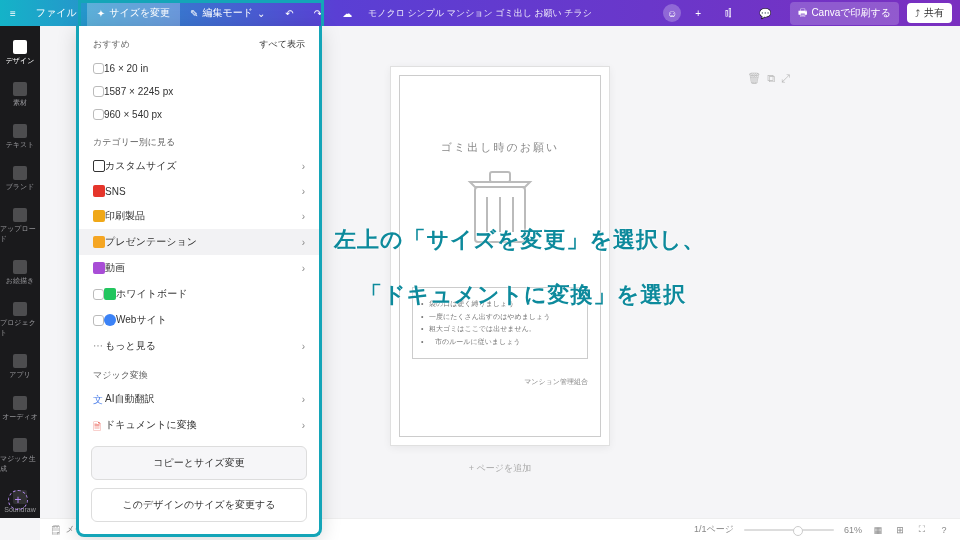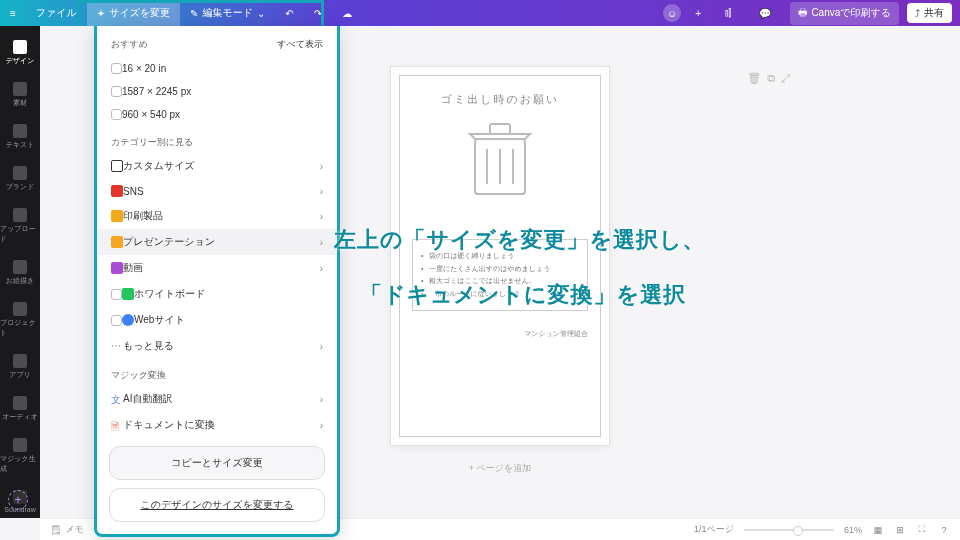--- a/index.html
+++ b/index.html
@@ -14,40 +14,40 @@
 .tb-round { width: 18px; height: 18px; border-radius: 50%; background: rgba(255,255,255,0.25); display: flex; align-items: center; justify-content: center; font-size: 10px; }
 .tb-pill { background: rgba(255,255,255,0.2); border-radius: 4px; padding: 3px 8px; display: flex; align-items: center; gap: 4px; }
 .tb-share { background: #fff; color: #333; border-radius: 4px; padding: 3px 8px; display: flex; align-items: center; gap: 4px; font-weight: 500; }
 
 .sidebar { position: absolute; top: 26px; left: 0; bottom: 22px; width: 40px; background: #1a1a1c; display: flex; flex-direction: column; align-items: center; padding-top: 8px; gap: 4px; z-index: 40; }
 .sb-item { width: 100%; display: flex; flex-direction: column; align-items: center; padding: 6px 0; color: #9a9a9e; font-size: 7px; cursor: pointer; gap: 2px; }
 .sb-item.active { color: #fff; }
 .sb-icon { width: 14px; height: 14px; background: currentColor; opacity: 0.4; border-radius: 2px; }
 .sb-item.active .sb-icon { opacity: 1; }
 
-.dropdown { position: absolute; top: 26px; left: 94px; width: 246px; background: #fff; border-radius: 0 0 8px 8px; box-shadow: 0 4px 20px rgba(0,0,0,0.15); z-index: 60; border: 3px solid #14a5b8; border-top: none; padding: 8px 0 12px; }
+.dropdown { position: absolute; top: 26px; left: 76px; width: 246px; background: #fff; border-radius: 0 0 8px 8px; box-shadow: 0 4px 20px rgba(0,0,0,0.15); z-index: 60; border: 3px solid #14a5b8; border-top: none; padding: 8px 0 12px; }
 .dd-header { display: flex; justify-content: space-between; padding: 4px 14px 6px; font-size: 9px; }
 .dd-header-left { color: #666; font-weight: 500; }
 .dd-header-right { color: #333; cursor: pointer; }
 .dd-item { display: flex; align-items: center; padding: 6px 14px; font-size: 10px; color: #333; cursor: pointer; gap: 0; }
 .dd-item:hover, .dd-item.hov { background: #f2f2f4; justify-content: flex-end; }
 .dd-check { width: 11px; height: 11px; border: 1.5px solid #bbb; border-radius: 3px; flex-shrink: 0; }
 .dd-icon { width: 12px; height: 12px; border-radius: 2px; flex-shrink: 0; }
 .dd-chev { margin-left: auto; color: #888; font-size: 10px; }
 .dd-section { padding: 10px 14px 4px; font-size: 9px; color: #666; font-weight: 500; }
 .dd-actions { padding: 8px 12px 0; display: flex; flex-direction: column; gap: 8px; }
-.dd-btn { width: 100%; padding: 9px; border-radius: 11px; border: 1px solid #ddd; background: #f6f6f8; font-size: 10px; color: #333; text-align: center; cursor: pointer; }
-.dd-btn.secondary { background: #fff; text-decoration: underline; }
+.dd-btn { width: 100%; padding: 9px; border-radius: 6px; border: 1px solid #ddd; background: #f6f6f8; font-size: 10px; color: #333; text-align: center; cursor: pointer; }
+.dd-btn.secondary { background: #fff; }
 
 .canvas-area { position: absolute; top: 26px; left: 40px; right: 0; bottom: 22px; background: #f5f5f7; display: flex; flex-direction: column; align-items: center; padding-top: 40px; }
 .page-controls { position: absolute; top: 46px; right: 170px; display: flex; gap: 6px; color: #bbb; font-size: 11px; }
 .page-control { cursor: pointer; }
 .page { width: 220px; height: 380px; background: #fff; border: 1px solid #e0e0e0; box-shadow: 0 2px 8px rgba(0,0,0,0.06); position: relative; }
 .page-inner { position: absolute; inset: 8px; border: 1px solid #ccc; padding: 16px 12px; display: flex; flex-direction: column; align-items: center; }
-.page-title { font-size: 11px; color: #888; letter-spacing: 2px; margin-bottom: 12px; }
+.page-title { font-size: 11px; color: #888; letter-spacing: 2px; margin-bottom: 12px; margin-top: 48px; }
 .trash { width: 70px; height: 80px; margin-bottom: 40px; }
 .trash svg { width: 100%; height: 100%; }
 .bullets { border: 1px solid #ccc; padding: 10px 8px; font-size: 7px; color: #777; line-height: 1.8; width: 100%; }
 .bullets li { list-style: none; position: relative; padding-left: 8px; }
 .bullets li::before { content: "•"; position: absolute; left: 0; }
 .signature { font-size: 7px; color: #888; align-self: flex-end; margin-top: 18px; }
 .add-page { font-size: 9px; color: #aaa; margin-top: 16px; cursor: pointer; }
 
 .overlay-text { position: absolute; z-index: 70; color: #0d8a9c; font-size: 22px; font-weight: 700; letter-spacing: 1px; text-shadow: 0 0 3px #fff; }
 .ot1 { top: 225px; left: 334px; }
@@ -87,20 +87,21 @@
     <div class="tb-btn">
         <span>↶</span>
       </div>
     <div class="tb-btn">
         <span>↷</span>
       </div>
     <div class="tb-btn">
         <span>☁</span>
       </div>
   </div>
+  <div class="topbar-title">モノクロ シンプル マンション ゴミ出し お願い チラシ</div>
   <div class="topbar-right">
     <div class="tb-round">☺</div>
     <div class="tb-round" style="background:transparent">+</div>
     <div class="tb-btn">
         <span>⫾⫿</span>
       </div>
     <div class="tb-btn">
         <span>💬</span>
       </div>
     <div class="tb-pill">

